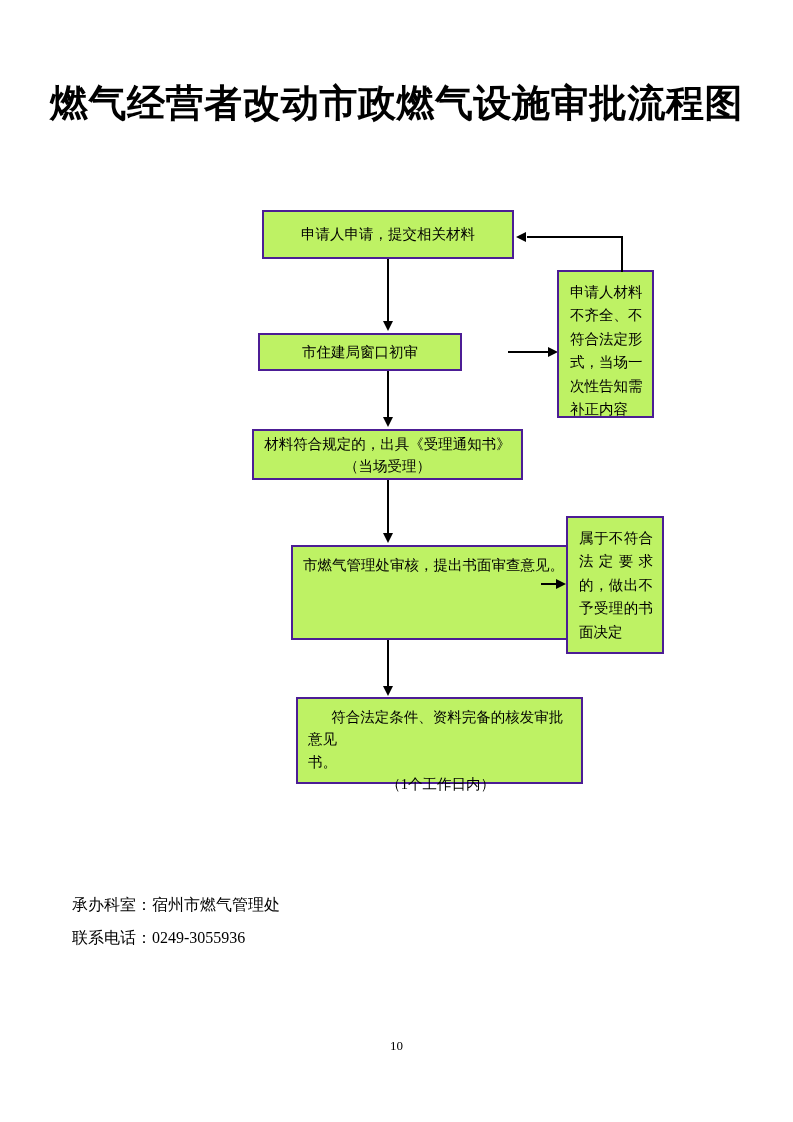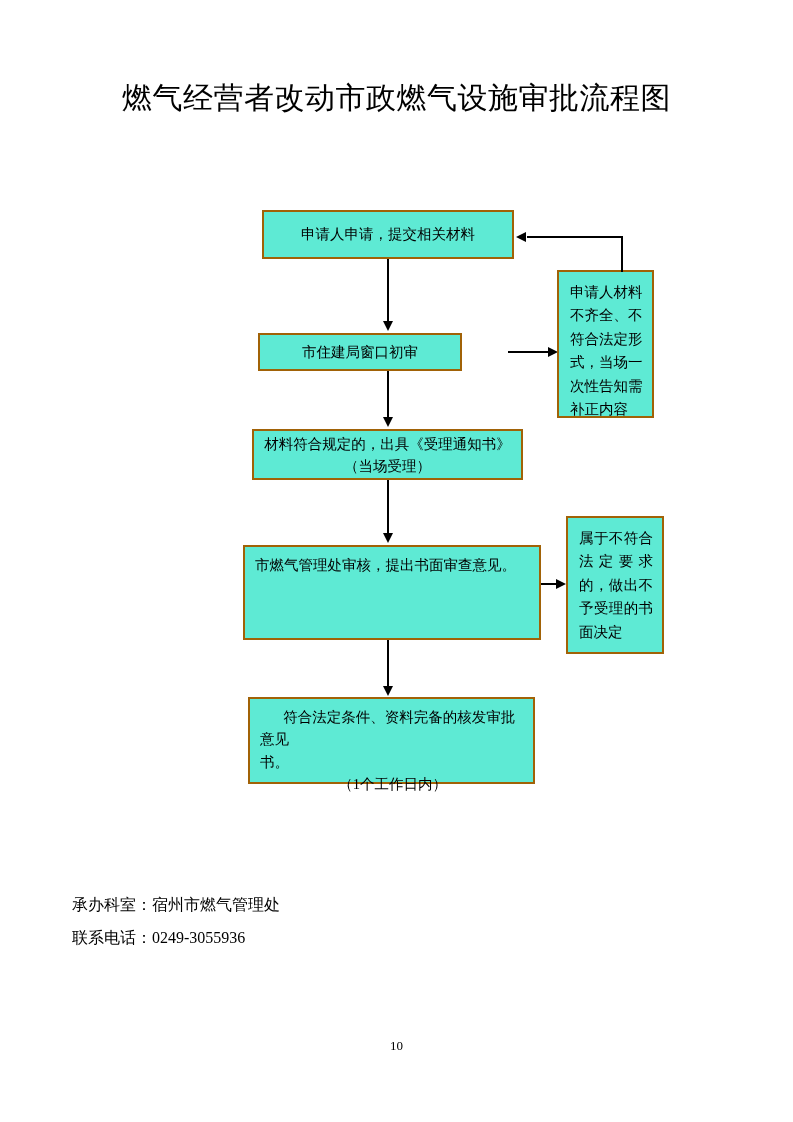--- a/index.html
+++ b/index.html
@@ -19,33 +19,33 @@
     overflow: hidden;
   }
 
   
   .doc-title {
     position: absolute;
     left: 0;
     top: 78px;
     width: 793px;
     text-align: center;
-    font-size: 30px;
-    font-weight: normal;
+    font-size: 38px;
+    font-weight: bold;
     letter-spacing: 0.5px;
     font-family: "Liberation Serif", "DejaVu Serif", serif;
     white-space: nowrap;
   }
 
   
   .fbox {
     position: absolute;
     box-sizing: border-box;
-    border: 2px solid #a16207;
-    background: #5eead4;
+    border: 2px solid #4c1d95;
+    background: #bef264;
     font-size: 14.5px;
     line-height: 1.55;
   }
   .fbox .txt {
     display: block;
     white-space: pre-line;
   }
 
   
   .box-center {
@@ -57,20 +57,21 @@
   
   .box-top {
     display: block;
     text-align: center;
     padding-top: 2px;
   }
   .box-topleft {
     display: block;
     text-align: left;
     padding: 7px 8px 12px 10px;
+    margin-left: 48px;
   }
 
   
   .box-side {
     display: block;
     padding: 9px 9px 0 11px;
     text-align: left;
     font-size: 14.5px;
     line-height: 1.62;
   }

